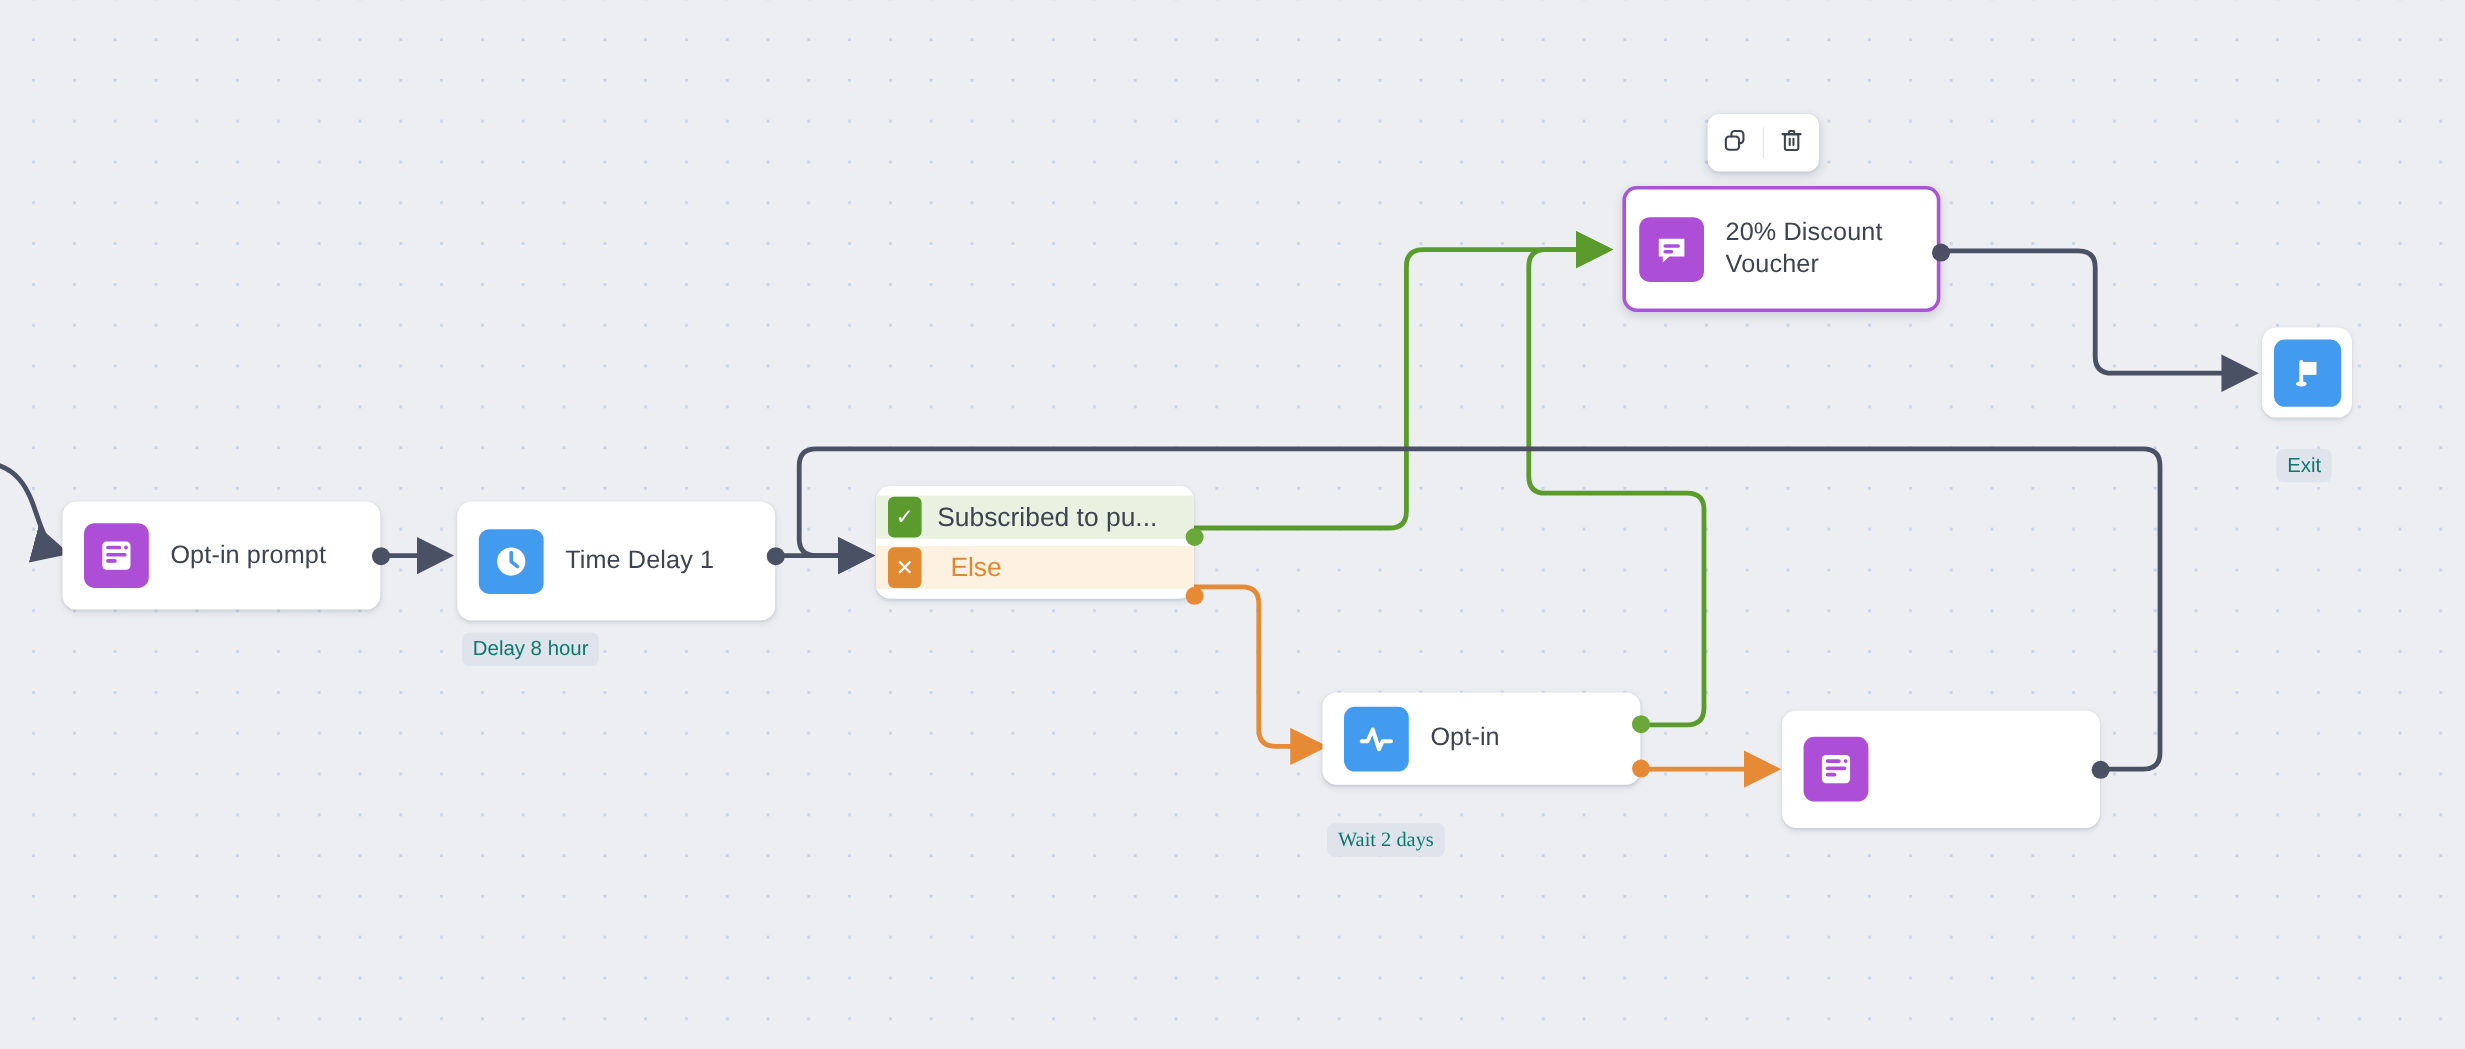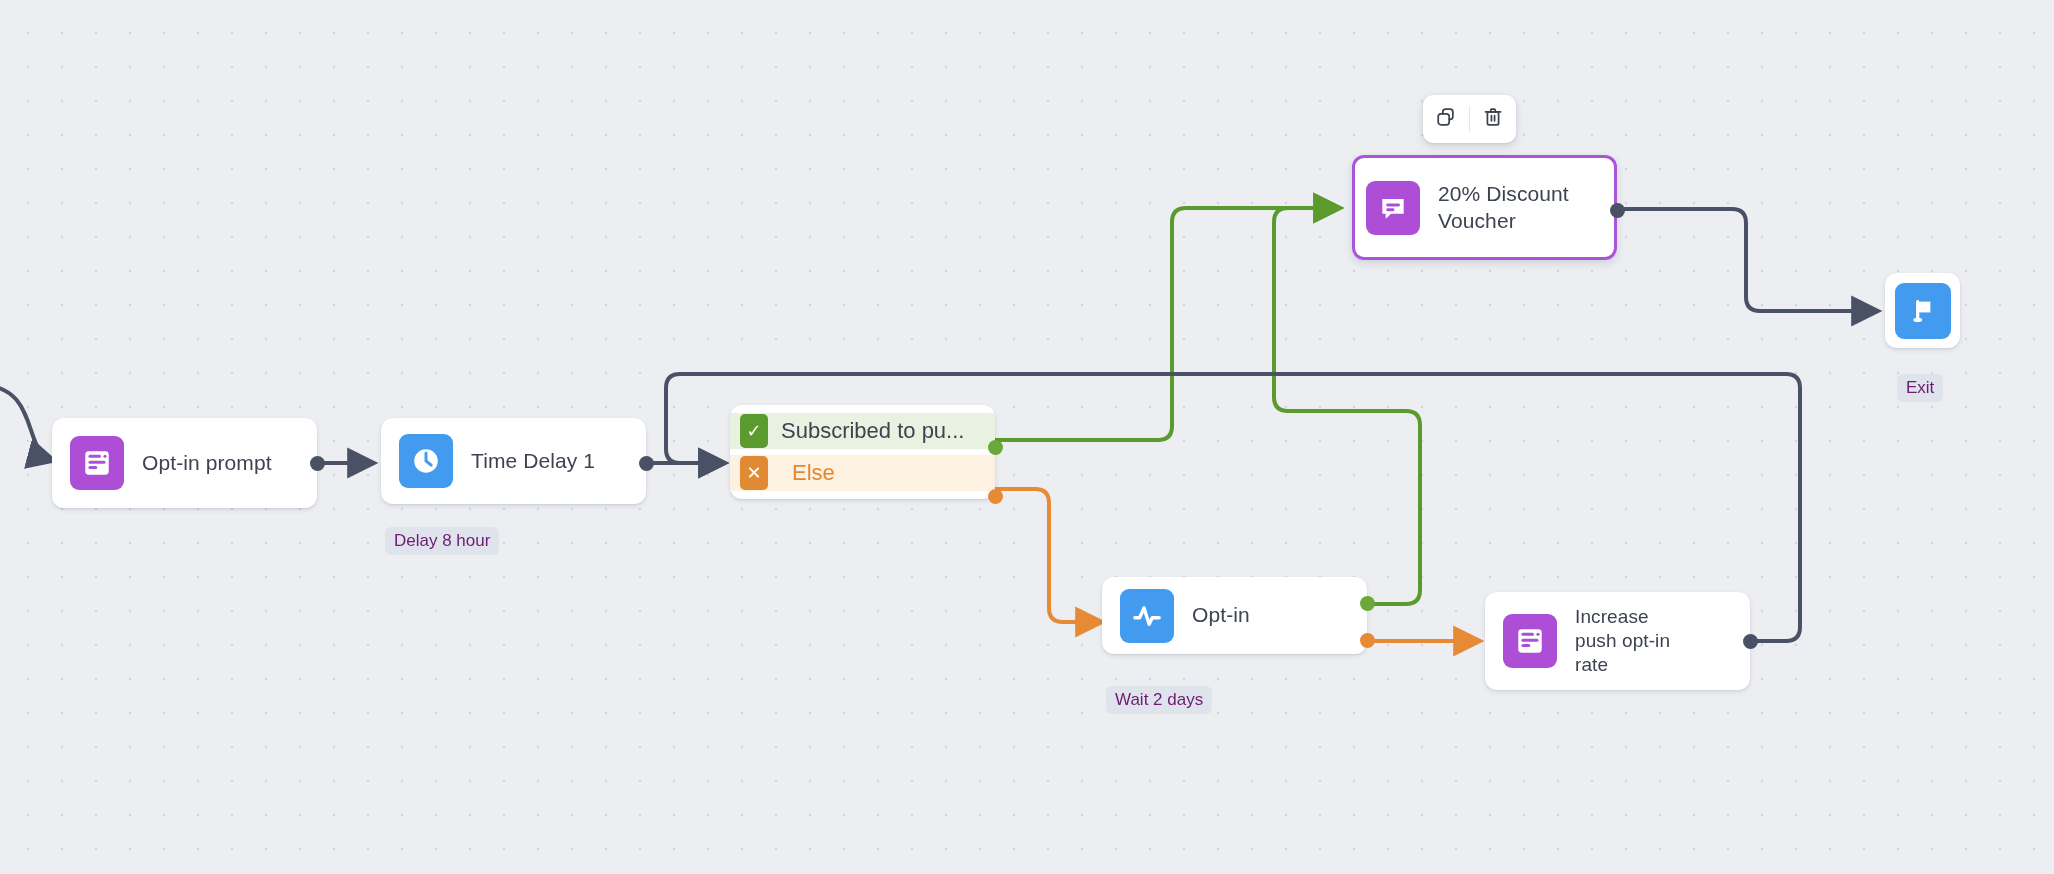--- a/index.html
+++ b/index.html
@@ -31,21 +31,21 @@
   .ico.purple { background:#ad4fd6; }
   .ico.blue   { background:#439bf0; }
   .node .title { margin-left:18px; font-size:21px; color:#3d4350; line-height:1.28; letter-spacing:.1px; }
 
   .port { position:absolute; width:15px; height:15px; border-radius:50%; }
   .port.dark  { background:#4a5164; }
   .port.green { background:#6aa83a; }
   .port.orange{ background:#e68a36; }
 
   .sublabel {
-    position:absolute; background:#dfe4ec; color:#701a75;
+    position:absolute; background:#dfe4ec; color:#0f766e;
     border-radius:6px; padding:4px 9px; font-size:17px; white-space:nowrap;
   }
 
   
   #node-voucher {
     border:3px solid #a855d8;
     box-shadow:0 0 0 3px #ffffff inset, 0 3px 8px rgba(24,39,75,.15);
     padding:0 15px;
   }
 
@@ -153,21 +153,21 @@
         <rect x="5.6" y="5.8" width="9.4" height="2.3" rx="1.15" fill="#ad4fd6"></rect>
         <circle cx="18" cy="6.95" r="1.2" fill="#ad4fd6"></circle>
         <rect x="5.6" y="10.3" width="12.8" height="2.3" rx="1.15" fill="#ad4fd6"></rect>
         <rect x="5.6" y="14.2" width="6.6" height="2.3" rx="1.15" fill="#ad4fd6"></rect>
       </svg>
     </div>
     <div class="title">Opt-in prompt</div>
     <div class="port dark" style="right:-8px; top:38px;"></div>
   </div>
 
-  <div class="node" id="node-time-delay" style="left:381px; top:418px; width:265px; height:86px;">
+  <div class="node" id="node-time-delay" style="left:381px; top:418px; width:265px; height:99px;">
     <div class="ico blue">
       <svg width="34" height="34" viewBox="0 0 24 24">
         <circle cx="12" cy="12" r="8.3" fill="#fff"></circle>
         <path d="M12 6.6 V12 L15.7 14.9" stroke="#439bf0" stroke-width="2.1" fill="none" stroke-linecap="round" stroke-linejoin="round"></path>
       </svg>
     </div>
     <div class="title">Time Delay 1</div>
     <div class="port dark" style="right:-8px; top:38px;"></div>
   </div>
   <div class="sublabel" style="left:385px; top:527px;">Delay 8 hour</div>
@@ -200,33 +200,32 @@
   <div class="node" id="node-optin" style="left:1102px; top:577px; width:265px; height:77px;">
     <div class="ico blue">
       <svg width="34" height="34" viewBox="0 0 24 24" fill="none" stroke="#fff" stroke-width="2.4" stroke-linecap="round" stroke-linejoin="round">
         <path d="M3.4 13.2 h3.4 L9.9 6.3 l3.6 11.6 2.2 -4.7 h4.9"></path>
       </svg>
     </div>
     <div class="title">Opt-in</div>
     <div class="port green" style="right:-8px; top:19px;"></div>
     <div class="port orange" style="right:-8px; top:56px;"></div>
   </div>
-  <div class="sublabel" style="left:1106px; top:686px;">Wait 2 days</div>
+  <div class="sublabel" style="left:1106px; top:686px;font-family:Liberation Serif, serif;">Wait 2 days</div>
 
   <div class="node" id="node-increase" style="left:1485px; top:592px; width:265px; height:98px;">
     <div class="ico purple">
       <svg width="32" height="32" viewBox="0 0 24 24">
         <rect x="3.2" y="3.2" width="17.6" height="17.6" rx="2.6" fill="#fff"></rect>
         <rect x="5.6" y="5.8" width="9.4" height="2.3" rx="1.15" fill="#ad4fd6"></rect>
         <circle cx="18" cy="6.95" r="1.2" fill="#ad4fd6"></circle>
         <rect x="5.6" y="10.3" width="12.8" height="2.3" rx="1.15" fill="#ad4fd6"></rect>
         <rect x="5.6" y="14.2" width="6.6" height="2.3" rx="1.15" fill="#ad4fd6"></rect>
       </svg>
     </div>
-    <div class="title" style="font-size:19px; max-width:120px;">Increase push opt-in rate</div>
     <div class="port dark" style="right:-8px; top:42px;"></div>
   </div>
 
   <div id="node-exit" style="left:1885px; top:273px;">
     <div class="ico">
       <svg width="34" height="34" viewBox="0 0 24 24">
         <path d="M7.4 4.6 h0.2 a1.3 1.3 0 0 0 1.2 1.1 h8.2 v7.2 H8.6 v5.6" fill="none" stroke="#fff" stroke-width="0"></path>
         <rect x="8.6" y="5.4" width="8.6" height="7.6" fill="#fff"></rect>
         <rect x="7.1" y="4.3" width="2.3" height="14.2" rx="1.15" fill="#fff"></rect>
         <ellipse cx="8.3" cy="18.3" rx="3.1" ry="1.5" fill="#fff"></ellipse>

